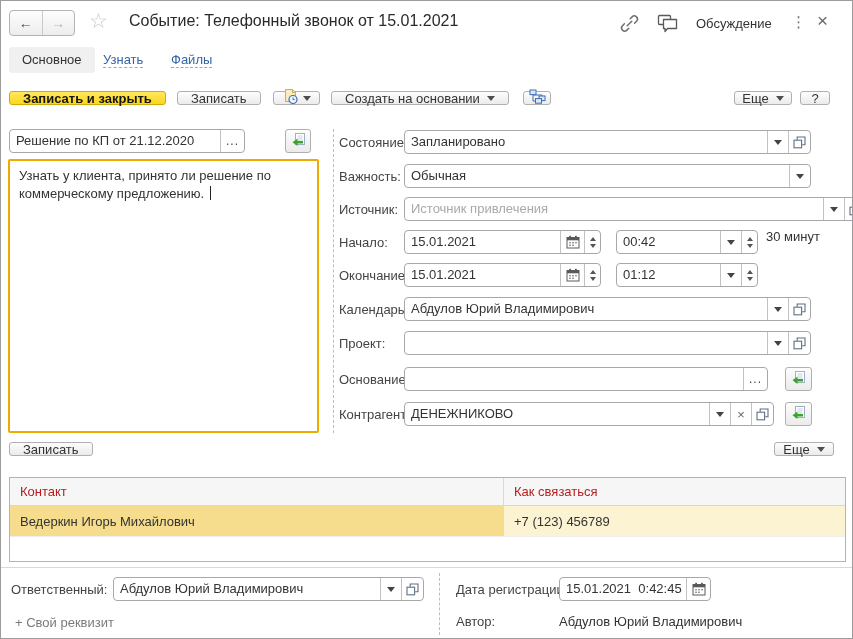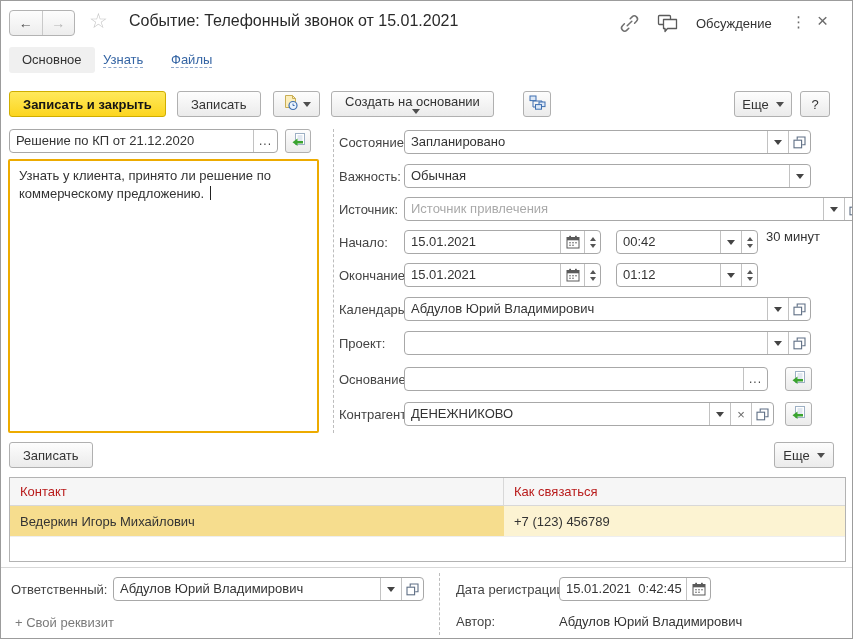--- a/index.html
+++ b/index.html
@@ -15,21 +15,21 @@
   .hicon { position:absolute; }
   .disc-label { position:absolute; left:684px; top:15px; color:#333;margin-left:11px; }
   .kebab { position:absolute; left:790px; top:12px; font-size:15px; color:#6b6b6b; }
   .close-x { position:absolute; left:816px; top:9px; font-size:19px; color:#6b6b6b; }
 
   
   .tab-active { position:absolute; left:8px; top:46px; height:26px; padding:0 13px; background:#f0f0f0; border-radius:3px; line-height:26px; color:#333; }
   .tab-link { position:absolute; top:51px; color:#3565a4; border-bottom:1px dashed #8fa8cc; line-height:15px; cursor:pointer; }
 
   
-  .btn { position:absolute; height:26px; border:1px solid #b0b0b0; border-radius:3px; background:linear-gradient(#fdfdfd,#ebebeb); color:#333; display:flex; align-items:center; justify-content:center; padding:0 13px; white-space:nowrap; }
+  .btn { position:absolute; height:14px; border:1px solid #b0b0b0; border-radius:3px; background:linear-gradient(#fdfdfd,#ebebeb); color:#333; display:flex; align-items:center; justify-content:center; padding:0 13px; white-space:nowrap; }
   .btn-primary { background:linear-gradient(#ffe95c,#fcd51f); border-color:#cfae00; font-weight:bold; color:#151515; }
   .icon-btn { padding:0; }
   .tri-dn { width:0; height:0; border-left:4px solid transparent; border-right:4px solid transparent; border-top:5px solid #4e4e4e; display:inline-block; margin-left:7px; }
   .tri-dn.solo { margin-left:4px; }
 
   
   .flabel { position:absolute; color:#444; white-space:nowrap; }
   .fgroup { position:absolute; height:24px; border:1px solid #a8a8a8; border-radius:4px; background:#fff; display:flex; }
   .fval { flex:1; color:#333; padding:0 6px; line-height:22px; white-space:pre; overflow:hidden; }
   .fval.ph { color:#a9a9a9; }
@@ -104,41 +104,41 @@
   <div class="btn" style="left:176px;top:90px;">Записать</div>
   <div class="btn icon-btn" style="left:272px;top:90px;width:47px;">
     <span><svg width="17" height="17" viewBox="0 0 17 17">
           <path d="M3.5 1.5 h7 l3 3 v9 h-10 z" fill="#fceebc" stroke="#c9ae55"></path>
           <path d="M10.5 1.5 v3 h3" fill="none" stroke="#c9ae55"></path>
           <circle cx="11" cy="11.5" r="4" fill="#eaf3fd" stroke="#3e6fb0" stroke-width="1.2"></circle>
           <path d="M11 9.6 v1.9 h1.6" fill="none" stroke="#3e6fb0"></path>
         </svg></span>
     <span class="tri-dn solo"></span>
   </div>
-  <div class="btn" style="left:330px;top:90px;flex-direction:column;">
+  <div class="btn" style="left:330px;top:90px;">
     <span>Создать на основании</span>
     <span class="tri-dn"></span>
   </div>
   <div class="btn icon-btn" style="left:522px;top:90px;width:28px;">
     <span><svg width="17" height="15" viewBox="0 0 17 15">
           <path d="M4 6 v6 h4 M4 6 h9 v2" fill="none" stroke="#3e6fb0"></path>
           <g fill="#dce8f7" stroke="#3e6fb0">
             <rect x="1" y="1" width="6" height="4.6"></rect>
             <rect x="10" y="7" width="6" height="4.6"></rect>
             <rect x="6.5" y="9.6" width="6" height="4.6"></rect>
           </g>
         </svg></span>
   </div>
   <div class="btn" style="left:733px;top:90px;width:58px;padding:0 9px;">
     <span>Еще</span>
     <span class="tri-dn"></span>
   </div>
   <div class="btn" style="left:799px;top:90px;width:30px;padding:0;">?</div>
 
-  <div class="fgroup" style="left:8px;top:128px;width:269px;">
+  <div class="fgroup" style="left:8px;top:128px;width:236px;">
     <div class="fval">Решение по КП от 21.12.2020</div>
     <div class="fseg seg-dots">...</div>
   </div>
   <div class="btn icon-btn" style="left:284px;top:128px;width:26px;height:24px;">
     <span><svg width="17" height="16" viewBox="0 0 17 16">
           <rect x="5.5" y="1.5" width="9" height="11" fill="#fff" stroke="#9db0c4"></rect>
           <path d="M7.5 4 h5 M7.5 6 h5 M7.5 8 h5" stroke="#c2d0e0"></path>
           <path d="M13 11.5 h-5.5 v2.5 L2.5 10.2 7.5 6.5 v2.5 h5.5 z" fill="#3aa42f"></path>
         </svg></span>
   </div>

